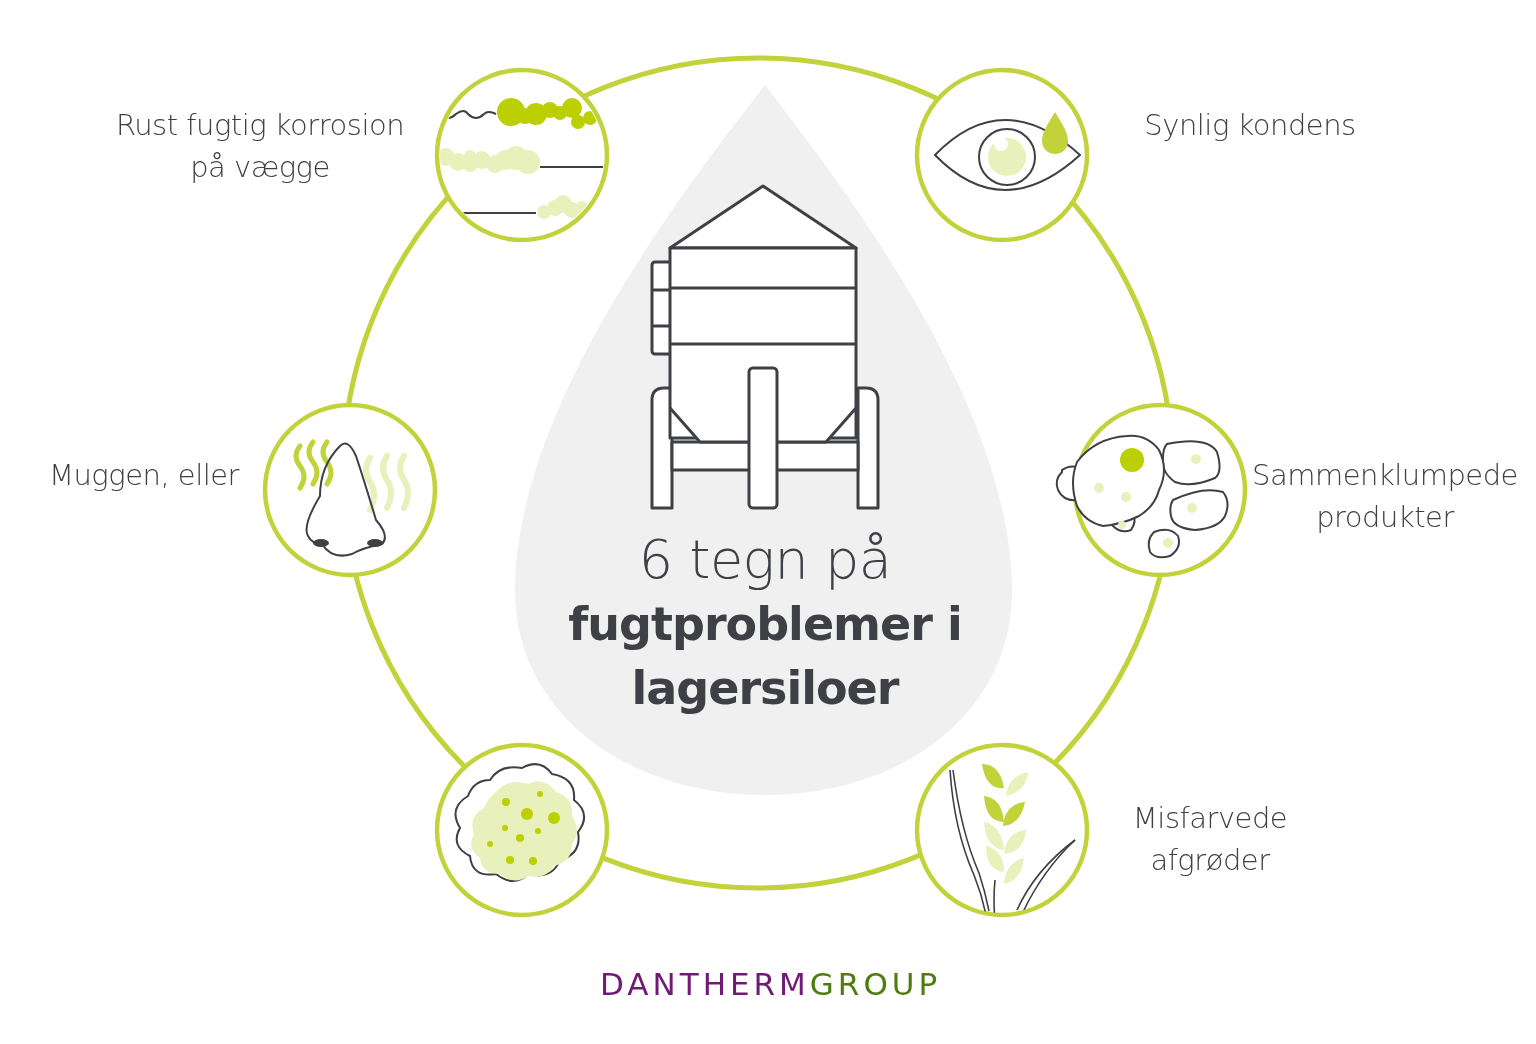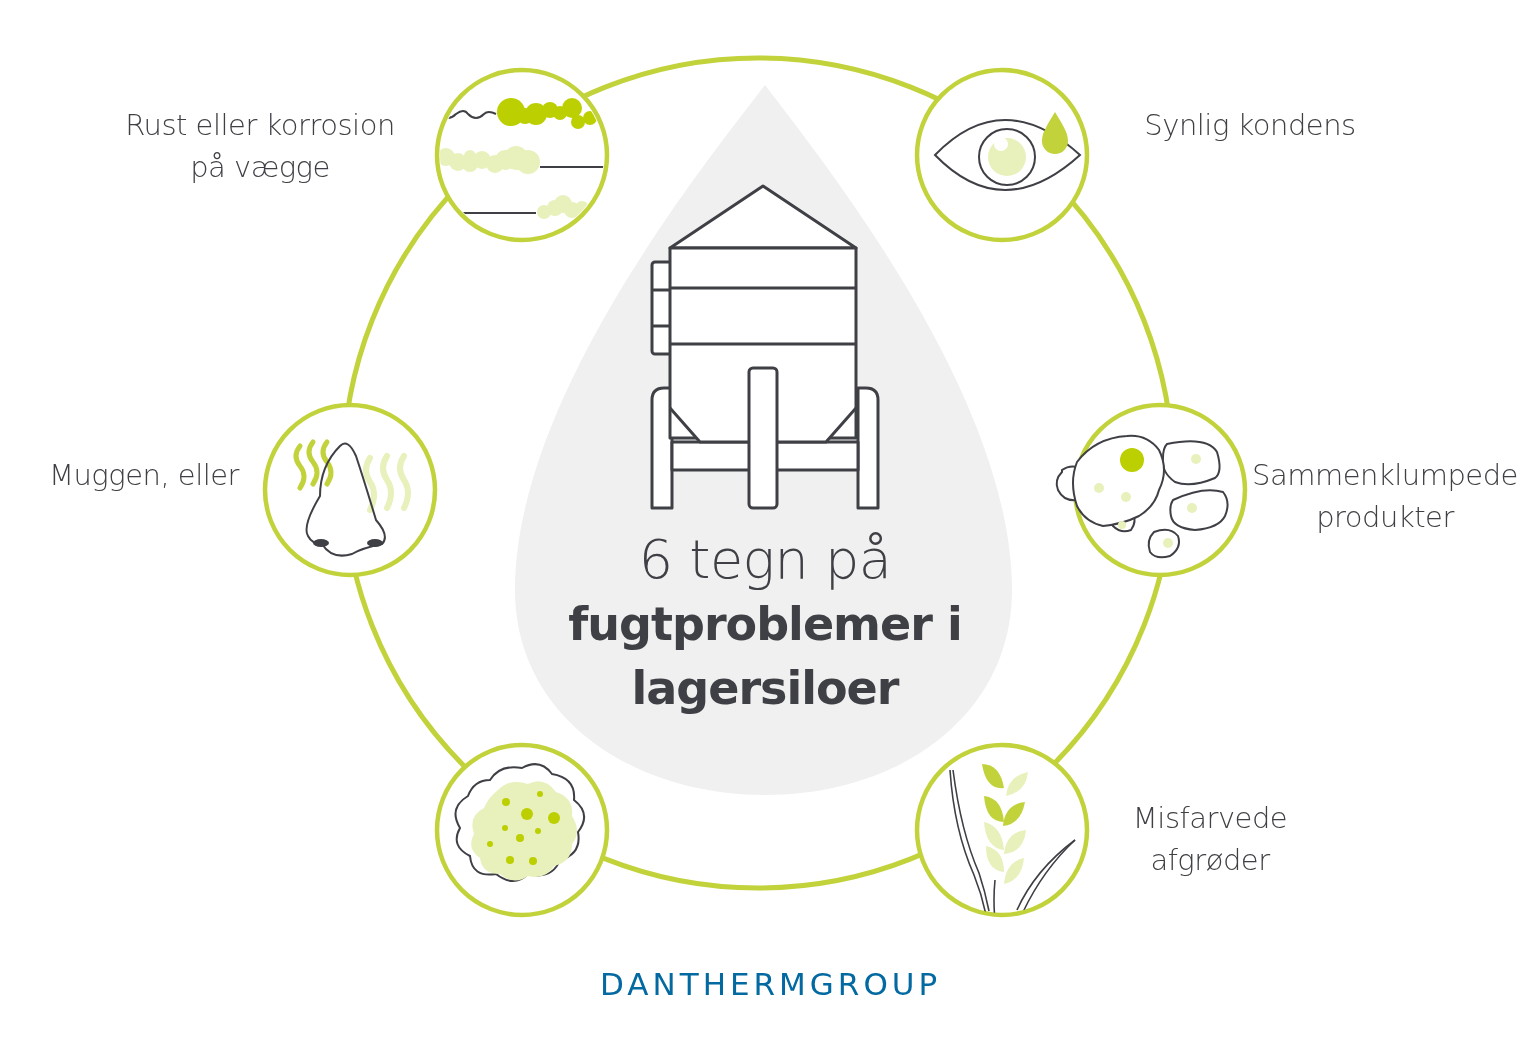--- a/index.html
+++ b/index.html
@@ -3,22 +3,22 @@
 <meta charset="utf-8">
 <style>
   html,body{margin:0;padding:0;background:#ffffff;}
   body{width:1536px;height:1044px;position:relative;overflow:hidden;font-family:"DejaVu Sans","Liberation Sans",sans-serif;color:#3f4045;}
   svg.art{position:absolute;left:0;top:0;}
   .label{position:absolute;text-align:center;font-size:29px;font-weight:300;line-height:42px;color:#3f4045;white-space:nowrap;font-family:"DejaVu Sans",sans-serif;letter-spacing:-0.5px;}
   .title{position:absolute;left:515px;width:500px;text-align:center;color:#3f4045;}
   .t1{top:528px;font-size:54px;font-weight:300;letter-spacing:-0.5px;}
   .t2{top:592px;font-size:46px;font-weight:bold;letter-spacing:-1px;line-height:64px;}
   .logo{position:absolute;left:600px;top:966px;font-size:31px;letter-spacing:4px;}
-  .logo .a{color:#0369a1;}
-  .logo .b{color:#0369a1;}
+  .logo .a{color:#701a75;}
+  .logo .b{color:#4d7c0f;}
 </style>
 </head>
 <body>
 
 <svg class="art" width="1536" height="1044" viewBox="0 0 1536 1044">
 
   <circle cx="758" cy="473" r="415" fill="none" stroke="#c2d23b" stroke-width="5"></circle>
 
   <path d="M765 85 C 700 170, 515 400, 515 590 C 515 715, 630 795, 765 795 C 900 795, 1012 715, 1012 590 C 1012 400, 830 170, 765 85 Z" fill="#f0f0f0"></path>
 
@@ -166,21 +166,21 @@
         <path d="M953 770 q8 62 26 103 q6 18 10 38"></path>
         <path d="M1075 840 q-40 30 -58 70"></path>
         <path d="M1075 840 q-32 30 -52 72"></path>
         <path d="M995 880 q-2 20 0 40"></path>
       </g>
     </g>
   </g>
 </svg>
 
 <div class="label" style="left:110px;top:104px;width:300px;">
-  <div>Rust eller korrosion</div>
+  <div>Rust fugtig korrosion</div>
   <div>på vægge</div>
 </div>
 <div class="label" style="left:1120px;top:104px;width:260px;">
   <div>Synlig kondens</div>
 </div>
 <div class="label" style="left:14px;top:454px;width:260px;">
   <div>Muggen, eller</div>
 </div>
 <div class="label" style="left:1240px;top:454px;width:290px;">
   <div>Sammenklumpede</div>

